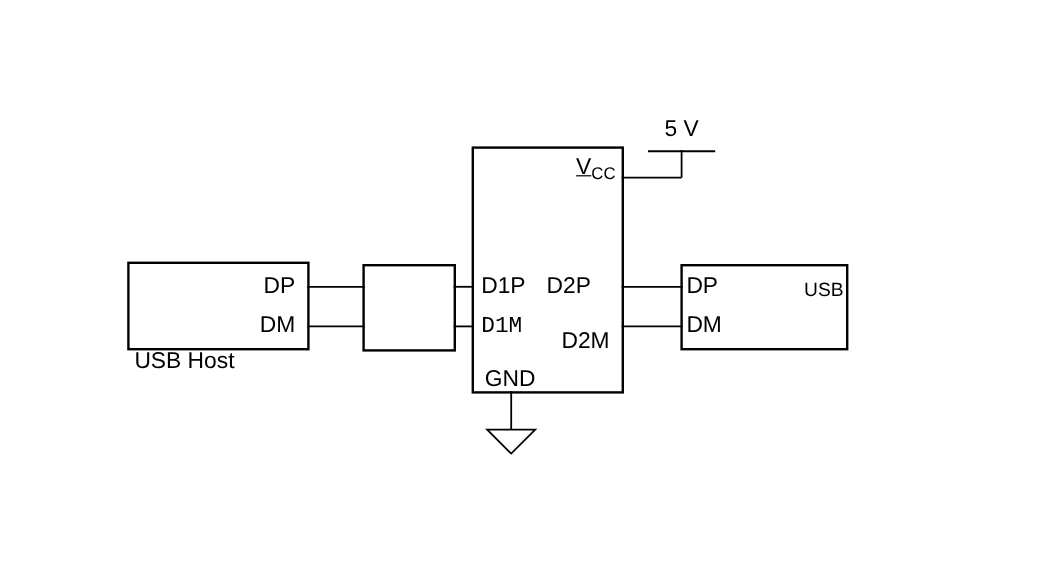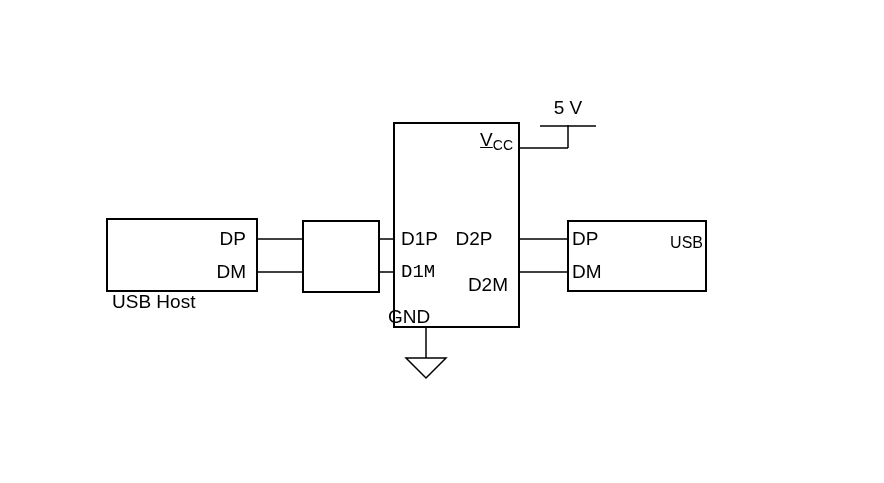--- a/index.html
+++ b/index.html
@@ -89,21 +89,21 @@
   <div class="lbl" style="left:112px; top:242px;margin-top:48px;">USB Host</div>
   <div class="lbl right" style="left:200px; top:227px; width:46px;">DP</div>
   <div class="lbl right" style="left:200px; top:260px; width:46px;">DM</div>
 
 
   <div class="lbl right" style="left:433px; top:128px; width:80px;text-decoration:underline;"><span>V</span><span class="vcc-sub">CC</span></div>
   <div class="lbl" style="left:401px; top:227px;text-align:center;">D1P</div>
   <div class="lbl" style="left:401px; top:260px;font-family:Liberation Mono, monospace;">D1M</div>
   <div class="lbl right" style="left:440px; top:227px; width:68px;text-align:center;">D2P</div>
   <div class="lbl right" style="left:440px; top:260px; width:68px;margin-top:13px;">D2M</div>
-  <div class="lbl" style="left:388px; top:305px;">GND</div>
+  <div class="lbl" style="left:404px; top:305px;">GND</div>
 
   <div class="lbl" style="left:572px; top:227px;">DP</div>
   <div class="lbl" style="left:572px; top:260px;">DM</div>
   <div class="conn-name" style="left:599px; top:230px; width:104px;">
     <div>USB</div>
   </div>
 
   <div class="lbl center" style="left:528px; top:96px; width:80px;">5 V</div>
 
 </div>

